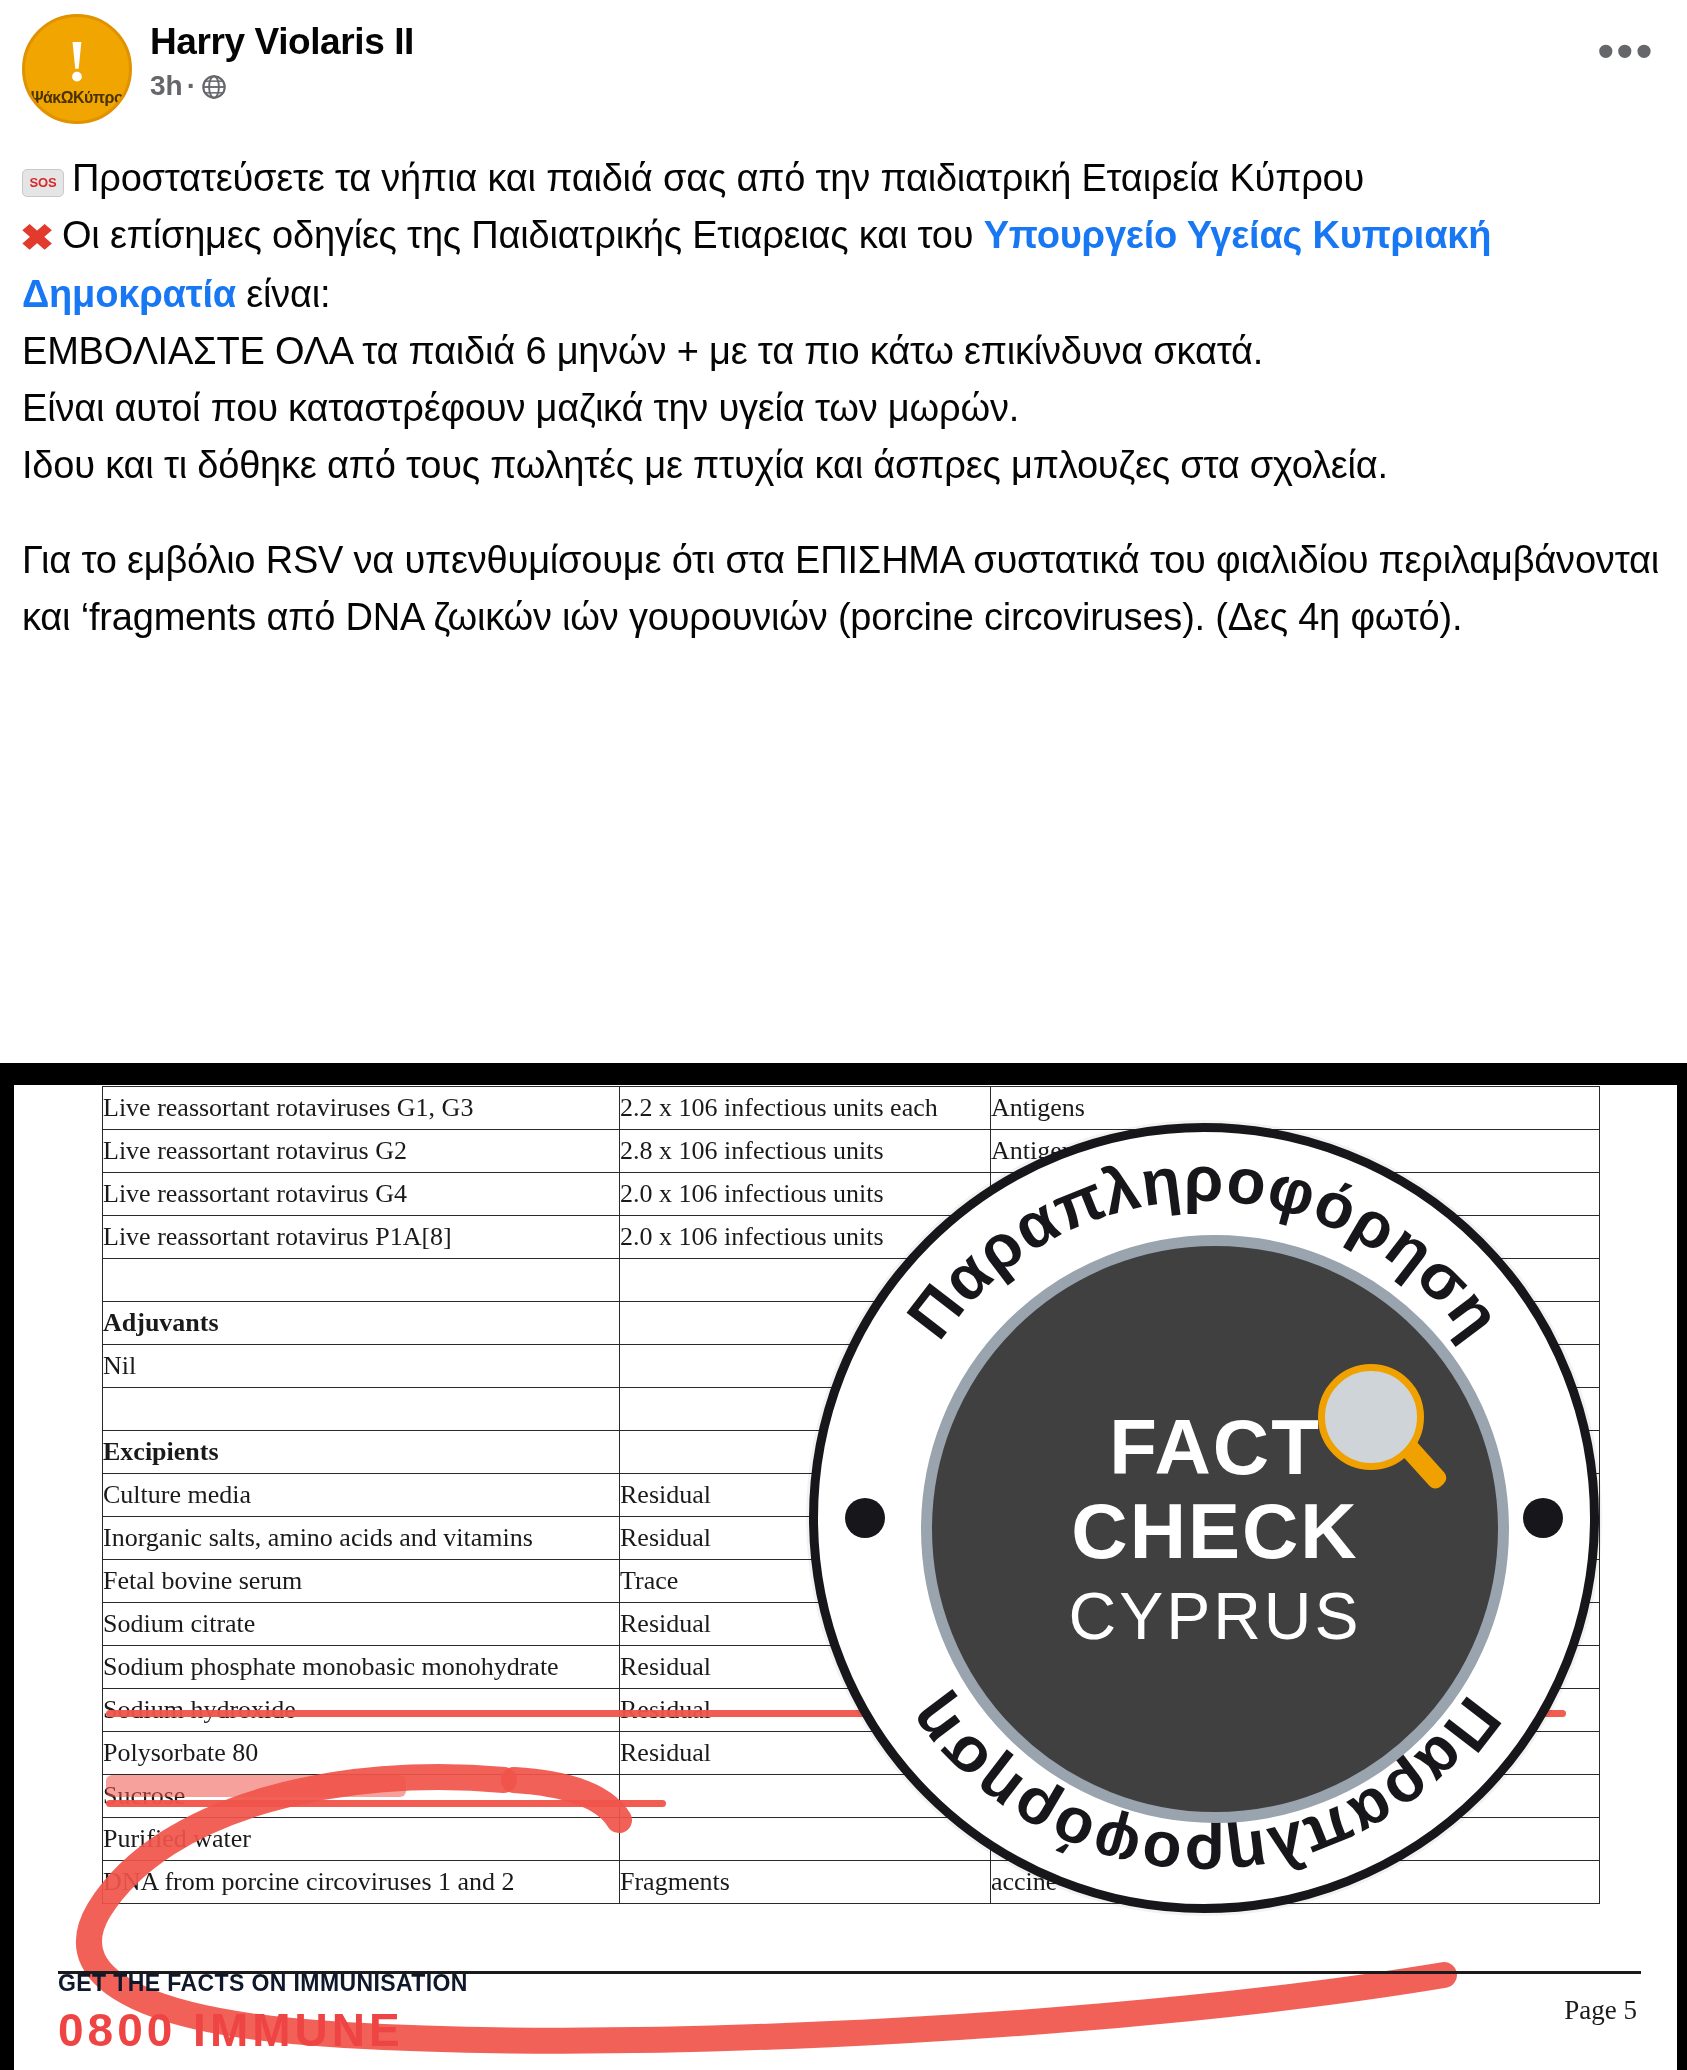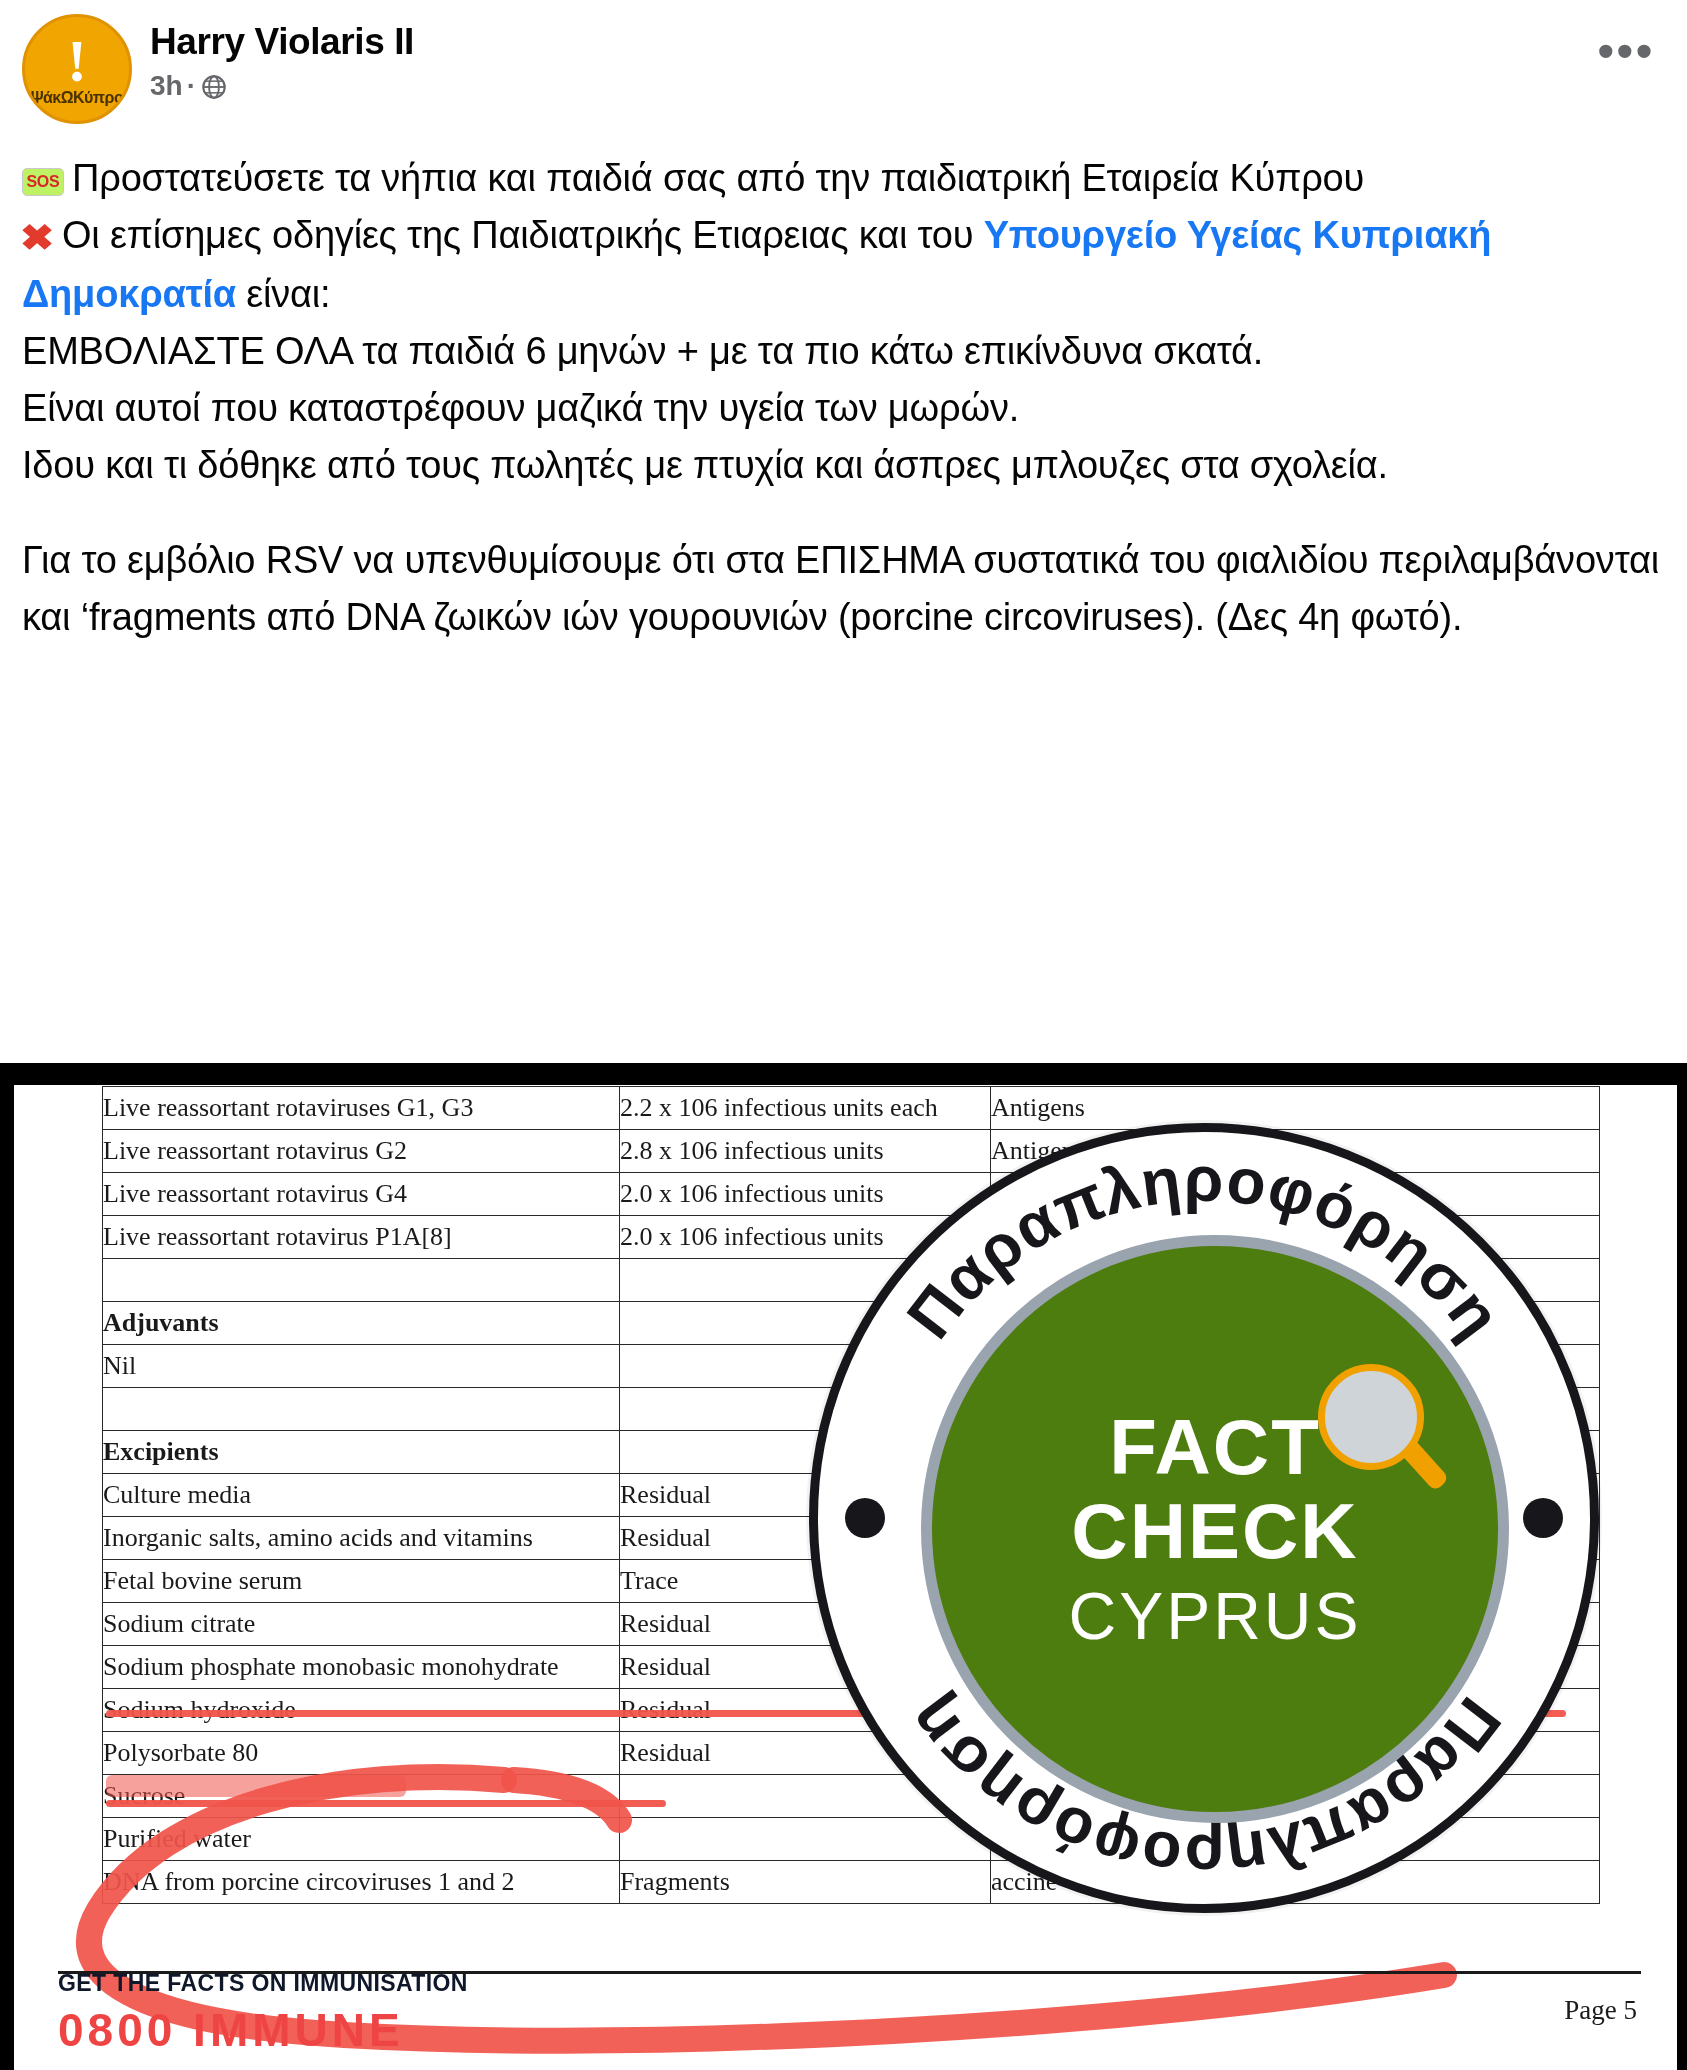--- a/index.html
+++ b/index.html
@@ -107,24 +107,24 @@
     margin: 0;
   }
   .post-body .para-gap {
     height: 38px;
   }
   .emoji-sos {
     display: inline-block;
     width: 40px;
     height: 26px;
     border-radius: 5px;
-    background: #bef264;
+    background: #e5e5e5;
     border: 1px solid #c9c9cc;
     color: #d62828;
-    font-size: 16px;
+    font-size: 13px;
     font-weight: bold;
     text-align: center;
     line-height: 26px;
     vertical-align: 4px;
     margin-right: 8px;
   }
   .emoji-x {
     display: inline-block;
     color: #e23b2e;
     font-size: 36px;
@@ -276,21 +276,21 @@
     border: 9px solid #17171b;
     box-shadow: 0 0 0 3px rgba(0,0,0,.05);
   }
   .stamp-inner {
     position: absolute;
     left: 112px;
     top: 112px;
     width: 566px;
     height: 566px;
     border-radius: 50%;
-    background: #4d7c0f;
+    background: #404040;
     border: 11px solid #9aa4ae;
     display: flex;
     flex-direction: column;
     align-items: center;
     justify-content: center;
   }
   .stamp-fact, .stamp-check {
     color: #ffffff;
     font-size: 78px;
     font-weight: bold;

